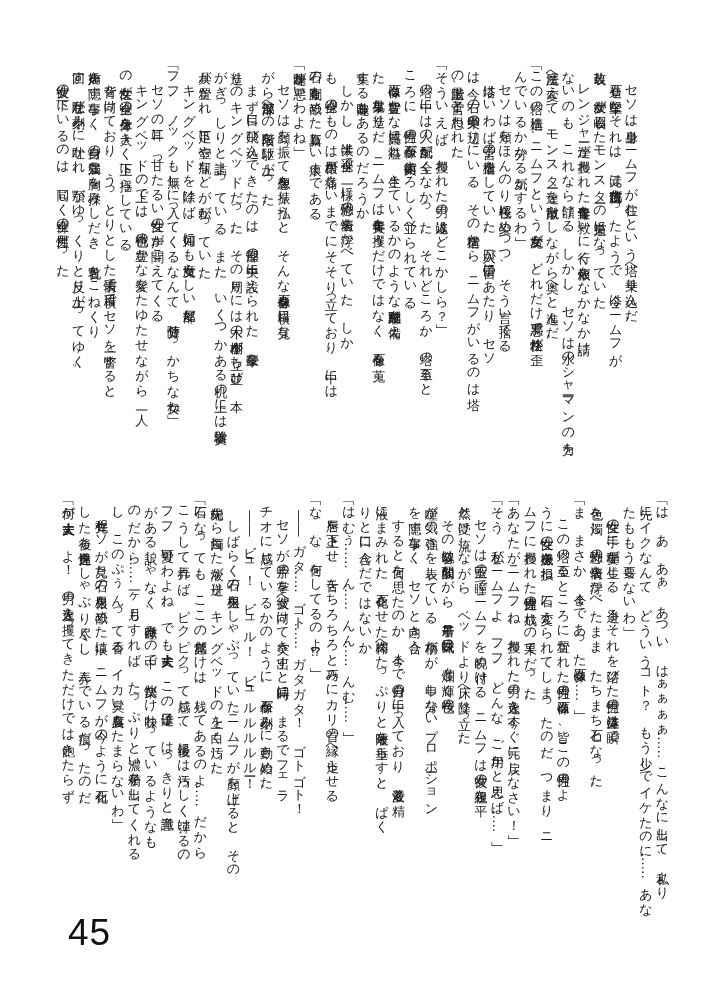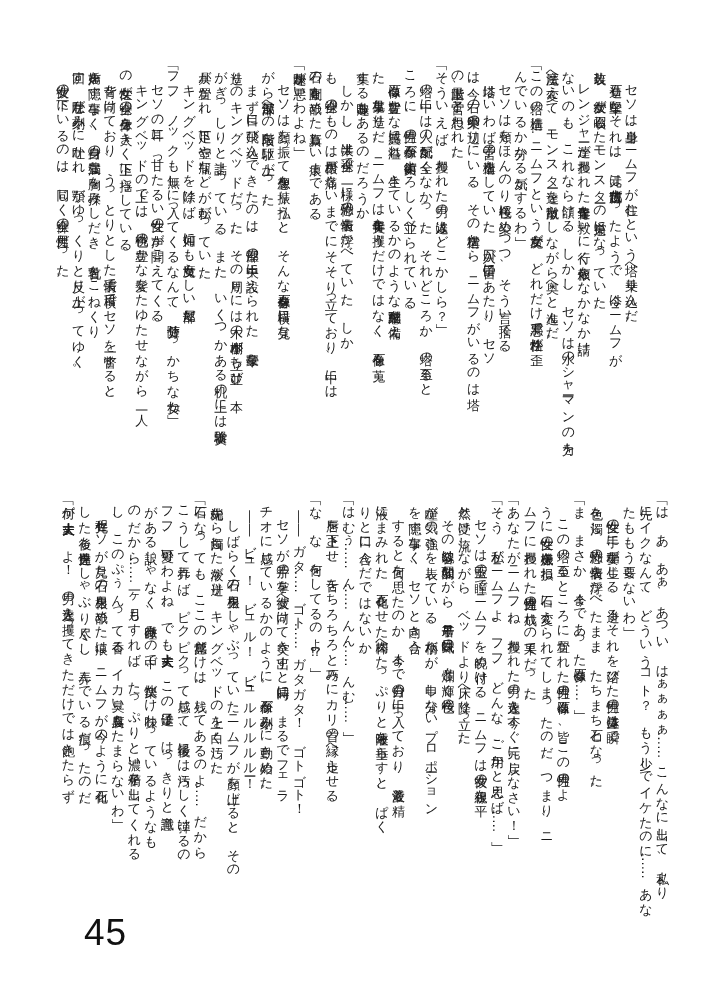--- a/index.html
+++ b/index.html
@@ -49,21 +49,20 @@
     line-height: 16.5px;
   }
   .page-number {
     position: absolute;
     left: 68px;
     top: 912px;
     font-size: 37px;
     letter-spacing: 1px;
     color: #111111;
     font-family: "Liberation Sans", sans-serif;
-    margin-left: 16px;
   }
 </style>
 </head>
 <body>
 
 <div class="page">
   <div class="vtext block-top">
       <div class="tcol">　セソは単身、ニムフが住むという塔へ乗り込んだ。</div>
       <div class="tcol">　石造り堅牢なそれは、元は古代遺跡だったようで、今はニムフが</div>
       <div class="tcol">改装し、彼女が召喚したモンスターの巣窟になっていた。</div>

